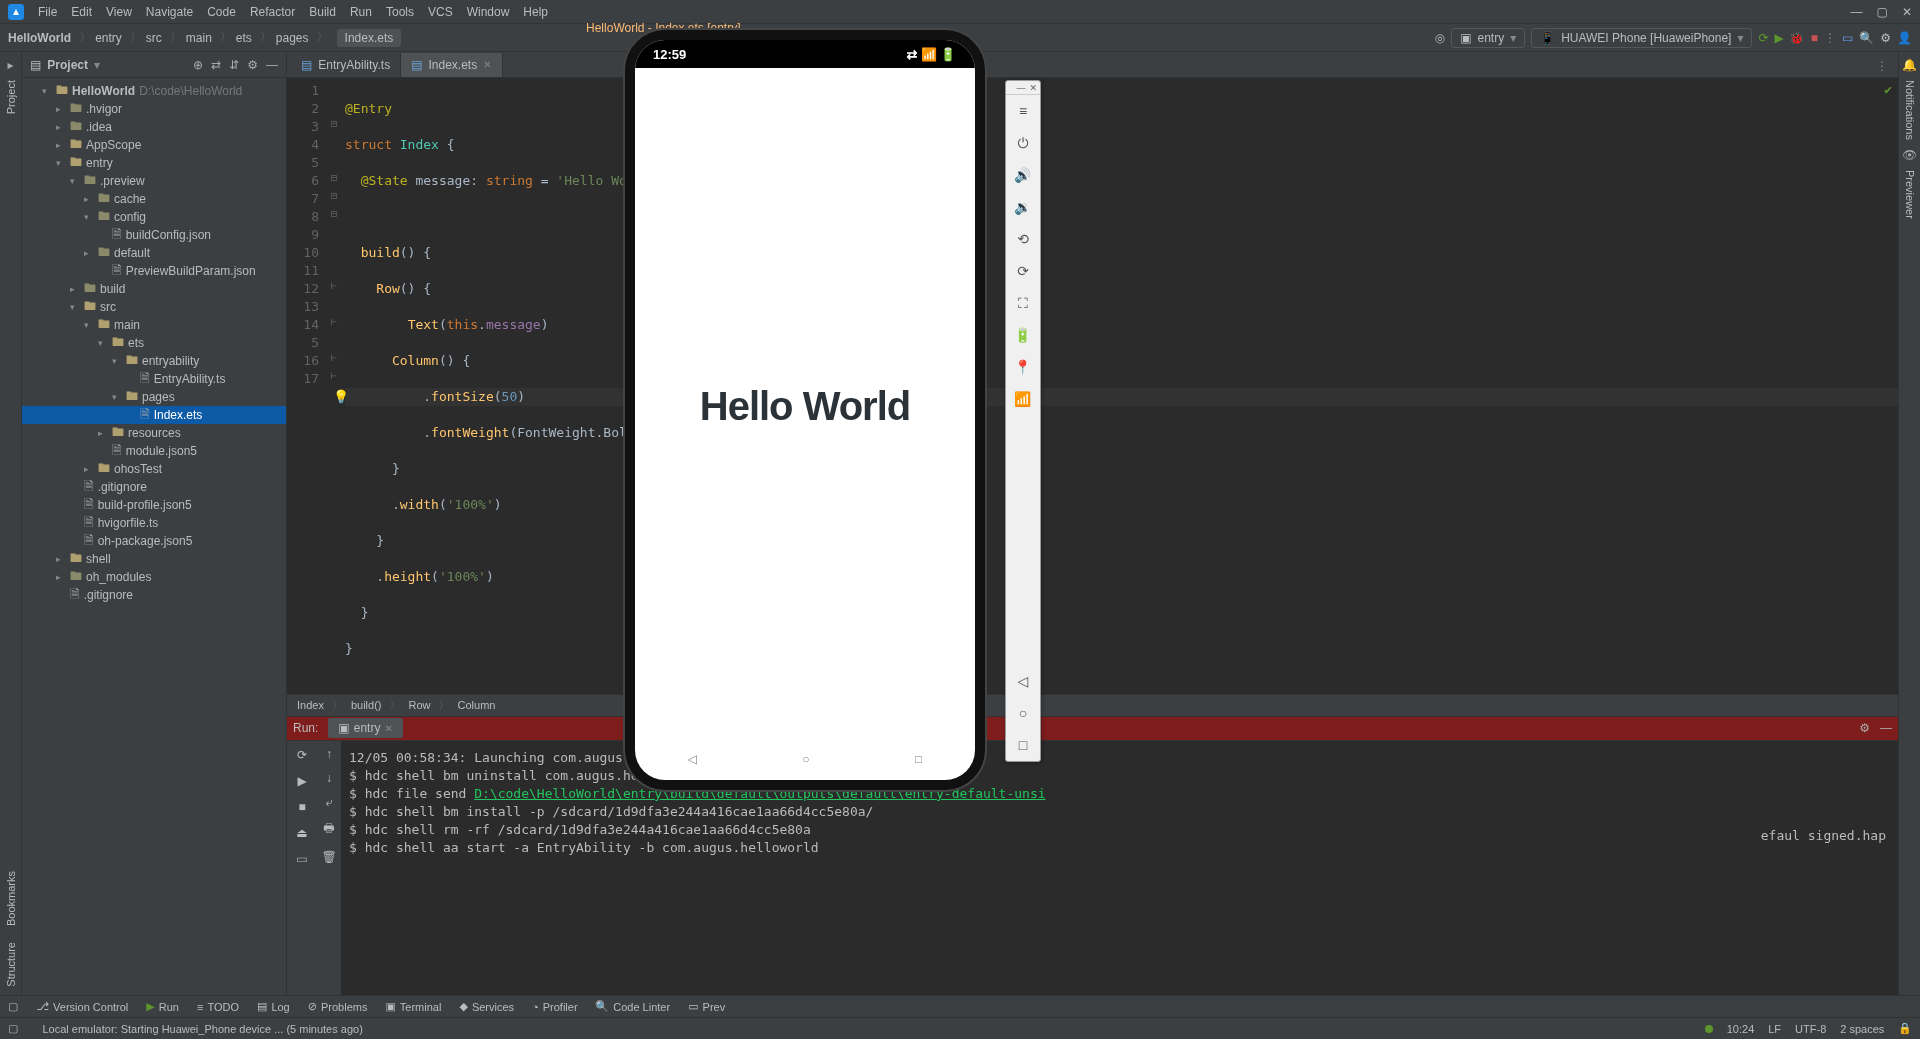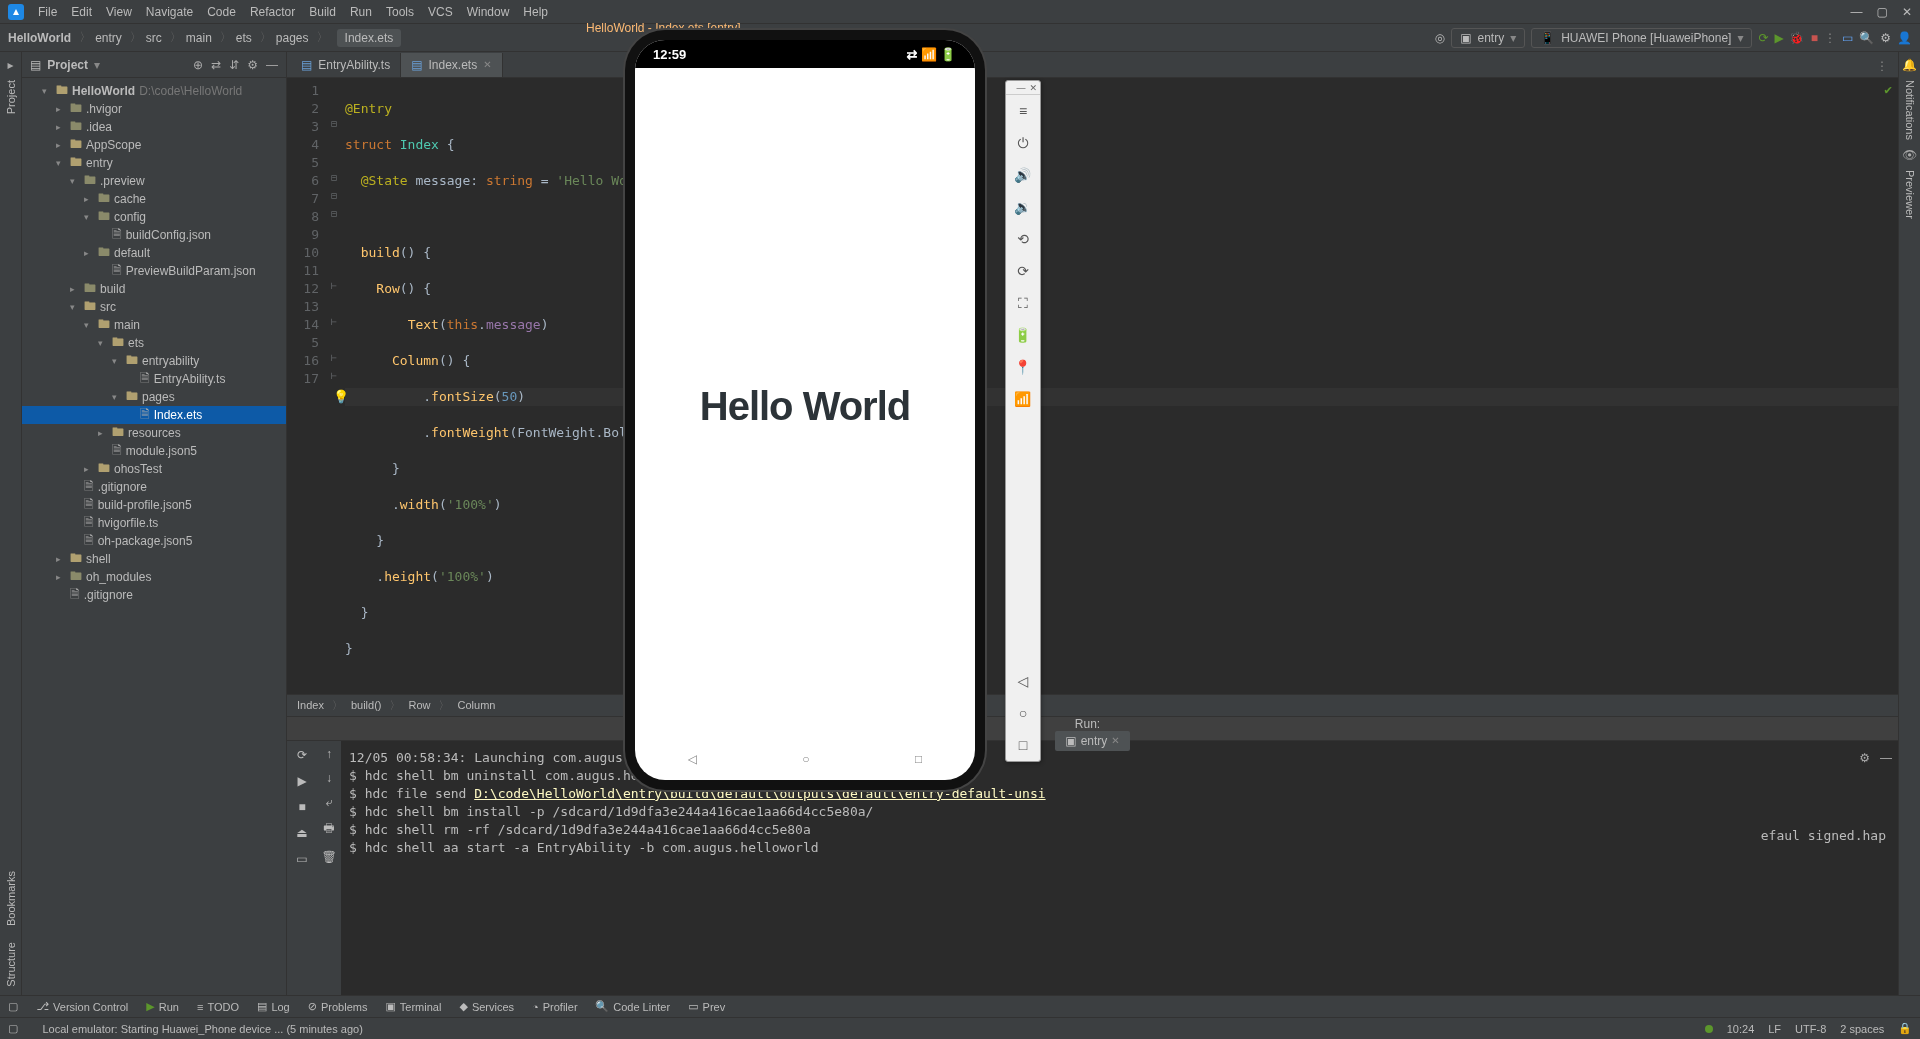--- a/index.html
+++ b/index.html
@@ -55,29 +55,29 @@
 .str { color: #6a8759; }
 .num { color: #6897bb; }
 .fn { color: #ffc66d; }
 .prop { color: #9876aa; }
 .this { color: #cc7832; }
 .dot { color: #a9b7c6; }
 .paren { color: #a9b7c6; }
 .editor-crumbs { height: 22px; background: #3c3f41; border-top: 1px solid #323232; display: flex; align-items: center; padding: 0 10px; gap: 8px; font-size: 11px; color: #bbb; }
 .bottom-panel { height: 280px; background: #2b2b2b; border-top: 1px solid #323232; display: flex; }
 .bp-main { flex: 1; display: flex; flex-direction: column; }
-.bp-tabs { height: 24px; background: #404040; display: flex; align-items: center; padding: 0 6px; border-bottom: 1px solid #323232; flex-direction: column; }
+.bp-tabs { height: 24px; background: #7f1d1d; display: flex; align-items: center; padding: 0 6px; border-bottom: 1px solid #323232; }
 .bp-tab { padding: 3px 10px; background: #4e5254; border-radius: 2px; display: flex; align-items: center; gap: 4px; }
 .bp-tab .close { color: #888; font-size: 10px; }
 .bp-body { flex: 1; display: flex; }
 .bp-toolbar { width: 30px; background: #3c3f41; display: flex; flex-direction: column; align-items: center; padding-top: 6px; gap: 10px; }
 .bp-toolbar .tb-icn { width: 16px; height: 16px; display: flex; align-items: center; justify-content: center; color: #bbb; }
 .bp-cols { width: 24px; background: #3c3f41; display: flex; flex-direction: column; align-items: center; padding-top: 6px; gap: 10px; }
 .console { flex: 1; padding: 8px; font-family: Consolas, monospace; font-size: 13px; line-height: 18px; color: #bbbbbb; overflow: auto; }
-.console .link { color: #fef9c3; text-decoration: underline; text-align: center; }
+.console .link { color: #22c55e; text-decoration: underline; text-align: center; }
 .console-right { padding: 8px; font-family: Consolas, monospace; font-size: 13px; line-height: 18px; color: #bbb; position: absolute; right: 26px; bottom: 186px; }
 .toolwin-bar { height: 22px; background: #3c3f41; border-top: 1px solid #323232; display: flex; align-items: center; padding: 0 8px; gap: 18px; font-size: 11px; }
 .toolwin-bar .item { display: flex; align-items: center; gap: 4px; cursor: pointer; }
 .statusbar { height: 22px; background: #3c3f41; border-top: 1px solid #323232; display: flex; align-items: center; padding: 0 8px; font-size: 11px; }
 .statusbar .right { margin-left: auto; display: flex; align-items: center; gap: 14px; }
 .dot-green { width: 8px; height: 8px; background: #5c962c; border-radius: 50%; display: inline-block; }
 
 .phone { position: absolute; left: 625px; top: 30px; width: 360px; height: 760px; background: #111; border-radius: 40px; padding: 10px; box-shadow: 0 0 0 2px #444; z-index: 10; }
 .phone-screen { width: 100%; height: 100%; background: #fff; border-radius: 30px; overflow: hidden; position: relative; }
 .phone-statusbar { height: 28px; background: #000; color: #fff; display: flex; align-items: center; justify-content: space-between; padding: 0 18px; font-size: 13px; font-weight: bold; }

